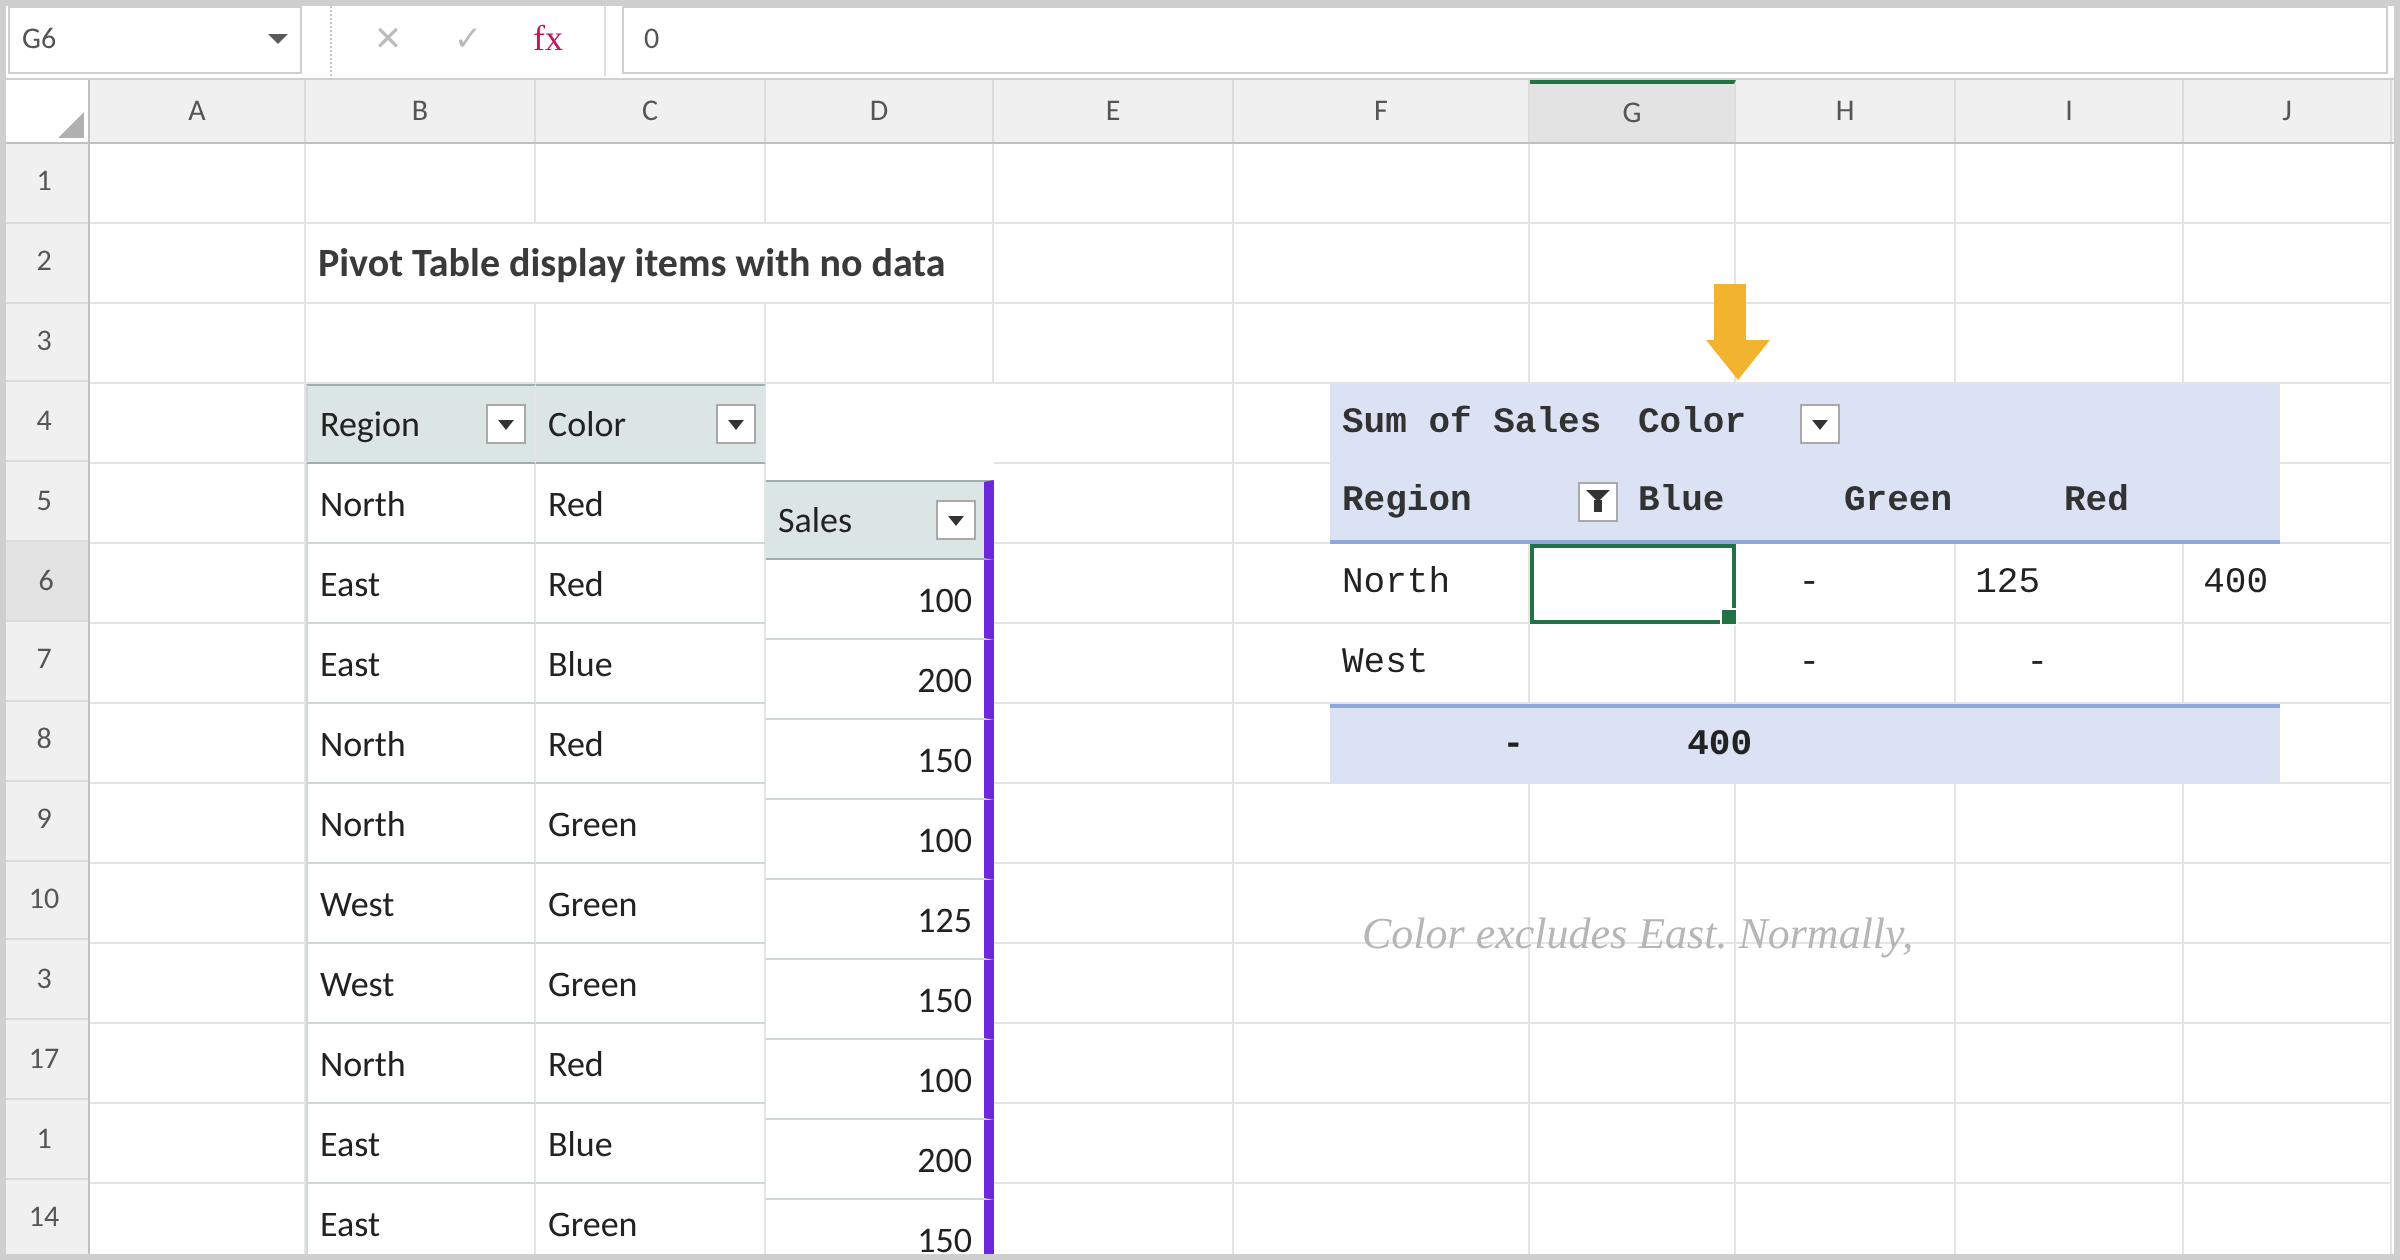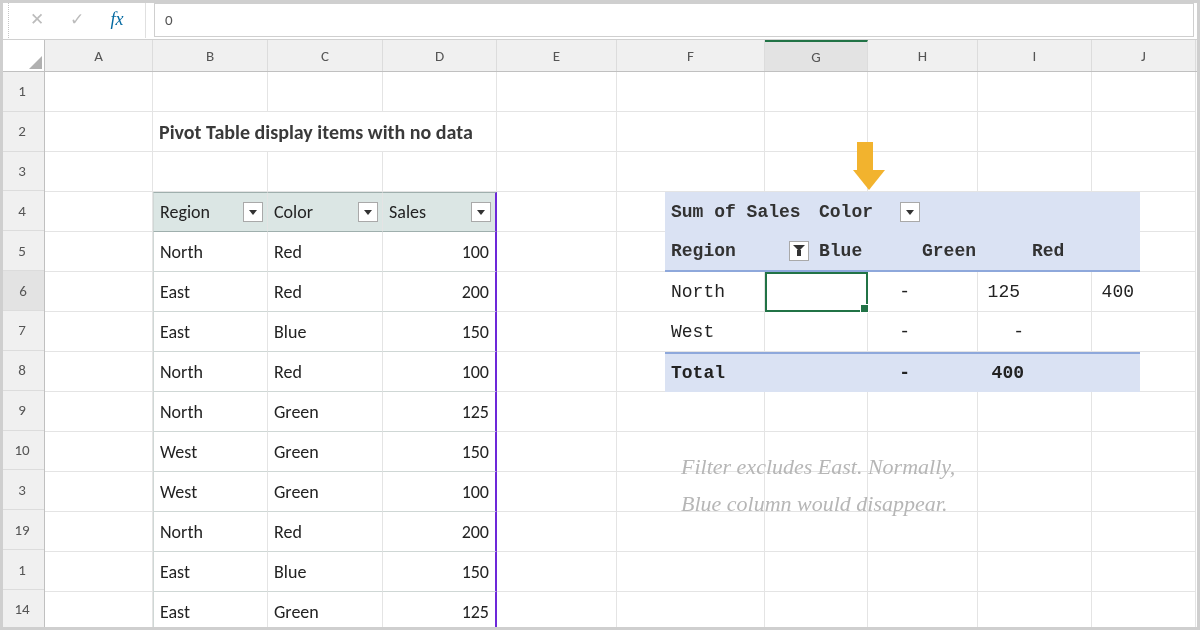--- a/index.html
+++ b/index.html
@@ -40,21 +40,21 @@
     border-left: 5px solid transparent;
     border-right: 5px solid transparent;
     border-top: 5px solid #5a5a5a;
   }
   .fb-sep { width: 1px; height: 36px; background: #e0e0e0; margin: 0 8px; }
   .fb-sep.dotted { background: transparent; border-left: 1px dotted #c5c5c5; }
   .fb-btn {
     display: flex; align-items: center; justify-content: center;
     width: 40px; height: 40px; color: #bcbcbc; font-size: 17px;
   }
-  .fb-btn.fx { font-style: italic; font-family: Georgia, serif; color: #0369a1; font-size: 18px; }
+  .fb-btn.fx { font-family: Georgia, serif; color: #be185d; font-size: 18px; }
   .fb-value {
     flex: 1;
     display: flex; align-items: center;
     height: 34px;
     border: 1px solid #cfcfcf;
     margin-right: 6px;
     padding: 0 10px;
     font-size: 15px;
     color: #555;
   }
@@ -159,21 +159,21 @@
     border-bottom: 1px solid #9fafad;
     font-weight: 400;
     color: #222;
     position: relative;
   }
   .src-cell {
     border-bottom: 1px solid #cfd7d5;
   }
   .src-cell.col-sales { justify-content: flex-end; }
   .col-b-left { border-left: 1px solid #cfd7d5; }
-  .col-d-right { border-right: 2px solid #6d28d9; }
+  .col-d-right { border-right: 5px solid #6d28d9; margin-top: 48px; }
   .filter-btn {
     position: absolute;
     right: 4px; top: 50%; transform: translateY(-50%);
     width: 20px; height: 20px;
     background: #fff;
     border: 1px solid #a9a9a9;
     display: flex; align-items: center; justify-content: center;
   }
   .filter-btn .arr {
     width: 0; height: 0;
@@ -269,20 +269,24 @@
     position: absolute;
     inset: 0;
     border: 3px solid #cfcfcf;
     pointer-events: none;
   }
 </style>
 </head>
 <body>
 
 <div class="formula-bar">
+  <div class="name-box-wrap">
+    <span class="name-box-text">G6</span>
+    <span class="dropdown-arrow"></span>
+  </div>
   <div class="fb-sep dotted"></div>
   <div class="fb-btn">✕</div>
   <div class="fb-btn">✓</div>
   <div class="fb-btn fx">fx</div>
   <div class="fb-sep"></div>
   <div class="fb-value">
     <span>0</span>
   </div>
 </div>
 
@@ -293,21 +297,21 @@
     <div class="row-header">2</div>
     <div class="row-header">3</div>
     <div class="row-header">4</div>
     <div class="row-header">5</div>
     <div class="row-header active">6</div>
     <div class="row-header">7</div>
     <div class="row-header">8</div>
     <div class="row-header">9</div>
     <div class="row-header">10</div>
     <div class="row-header">3</div>
-    <div class="row-header">19</div>
+    <div class="row-header">17</div>
     <div class="row-header">1</div>
     <div class="row-header">14</div>
   </div>
 
   <div class="grid-area">
     <div class="col-headers">
       <div class="col-header cA">A</div>
       <div class="col-header cB">B</div>
       <div class="col-header cC">C</div>
       <div class="col-header cD">D</div>
@@ -539,33 +543,31 @@
           <div class="pcell pG pright">-</div>
           <div class="pcell pH pright">125</div>
           <div class="pcell pI pright">400</div>
         </div>
         <div class="pivot-row">
           <div class="pcell pF">West</div>
           <div class="pcell pG pright">-</div>
           <div class="pcell pI pright">-</div>
         </div>
         <div class="pivot-row pivot-total-row">
-          <div class="pcell pF">Total</div>
           <div class="pcell pG pright">-</div>
           <div class="pcell pI pright">400</div>
         </div>
       </div>
 
       <div class="arrow-down">
         <div class="shaft"></div>
           <div class="head"></div>
       </div>
 
       <div class="annotation">
-        <div>Filter excludes East. Normally,</div>
-        <div>Blue column would disappear.</div>
+        <div>Color excludes East. Normally,</div>
       </div>
 
     </div>
   </div>
 </div>
 
 <div class="border-frame"></div>
 
 </body></html>

